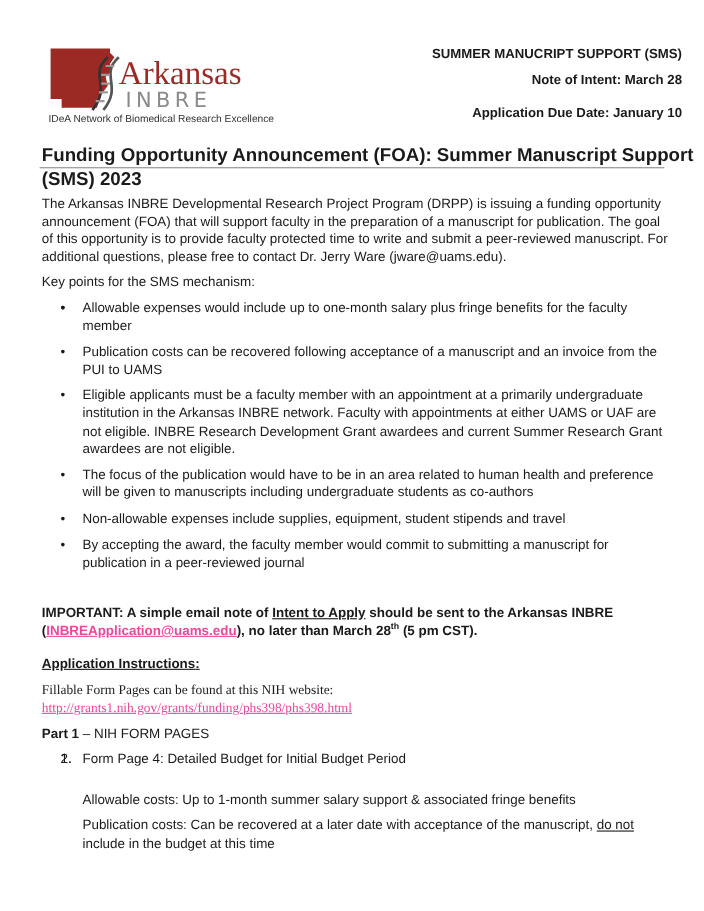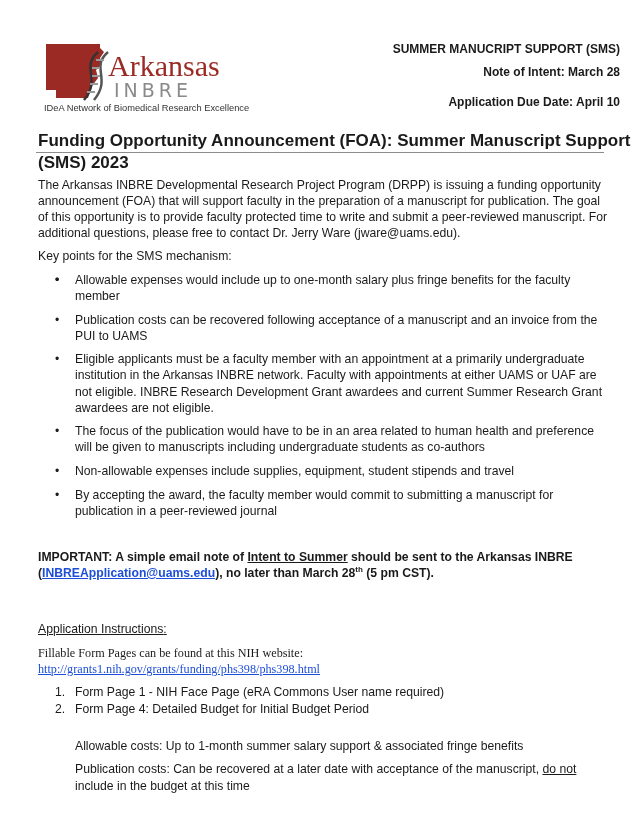--- a/index.html
+++ b/index.html
@@ -16,24 +16,24 @@
   .hdr-line2 { margin-bottom: 14px; }
   .foa-title { position: absolute; left: 38px; top: 130px; font-weight: bold; font-size: 17px; }
   .rule { position: absolute; left: 36px; top: 152px; width: 568px; height: 1px; background: #8c8c8c; }
   .body { position: absolute; left: 38px; top: 177px; width: 570px; }
   p { margin: 0; }
   .intro { margin-bottom: 7px; }
   ul.points { list-style: none; margin: 7px 0 0 0; padding: 0; }
   ul.points li { position: relative; padding-left: 37px; margin-bottom: 7.5px; }
   ul.points li .bullet { position: absolute; left: 17px; top: 0; }
   .important { margin-top: 30px; font-weight: bold; }
-  a.link { color: #1d4ed8; text-decoration: underline; }
+  a.link { color: #ec4899; text-decoration: underline; }
   .u { text-decoration: underline; }
   sup { font-size: 8px; line-height: 0; }
-  .app-instr { margin-top: 40px; font-weight: normal; text-decoration: underline; }
+  .app-instr { margin-top: 14px; font-weight: bold; text-decoration: underline; }
   .app-instr .colon { text-decoration: none; display: inline; }
   .fillable { margin-top: 8px; font-family: Liberation Serif, serif; }
   .part1 { margin-top: 8px; }
   ol.forms { list-style: none; margin: 7px 0 0 0; padding: 0; }
   ol.forms li { position: relative; padding-left: 37px; margin-bottom: 1px; }
   ol.forms li .num { position: absolute; left: 17px; top: 0; }
   .sub { padding-left: 37px; margin-top: 21px; }
   .sub2 { padding-left: 37px; margin-top: 7px; }
 </style>
 </head>
@@ -53,47 +53,48 @@
     </g>
     <text x="68" y="36" font-family="Liberation Serif, serif" font-size="30" fill="#9b2a24">Arkansas</text>
     <text x="74" y="57" font-family="DejaVu Sans, sans-serif" font-size="19" letter-spacing="4" fill="#8a8a8a">INBRE</text>
     <text x="4" y="71" font-family="Liberation Sans, sans-serif" font-size="9.3" fill="#333">IDeA Network of Biomedical Research Excellence</text>
   </svg>
 </div>
 
 <div class="hdr-right">
   <div class="hdr-line1">SUMMER MANUCRIPT SUPPORT (SMS)</div>
   <div class="hdr-line2">Note of Intent: March 28</div>
-  <div>Application Due Date:  April 10</div>
+  <div>Application Due Date:  January 10</div>
 </div>
 
 <div class="foa-title">Funding Opportunity Announcement (FOA):  Summer Manuscript Support (SMS) 2023</div>
 <div class="rule"></div>
 
 <div class="body">
   <p class="intro">The Arkansas INBRE Developmental Research Project Program (DRPP) is issuing a funding opportunity announcement (FOA) that will support faculty in the preparation of a manuscript for publication. The goal of this opportunity is to provide faculty protected time to write and submit a peer-reviewed manuscript.  For additional questions, please free to contact Dr. Jerry Ware (jware@uams.edu).</p>
   <p>Key points for the SMS mechanism:</p>
   <ul class="points">
     <li><span class="bullet">•</span></li>
     <li><span class="bullet">•</span><span>Allowable expenses would include up to one-month salary plus fringe benefits for the faculty member</span></li>
     <li><span class="bullet">•</span><span>Publication costs can be recovered following acceptance of a manuscript and an invoice from the PUI to UAMS</span></li>
     <li><span class="bullet">•</span><span>Eligible applicants must be a faculty member with an appointment at a primarily undergraduate institution in the Arkansas INBRE network.  Faculty with appointments at either UAMS or UAF are not eligible.  INBRE Research Development Grant awardees and current Summer Research Grant awardees are not eligible.</span></li>
     <li><span class="bullet">•</span><span>The focus of the publication would have to be in an area related to human health and preference will be given to manuscripts including undergraduate students as co-authors</span></li>
     <li><span class="bullet">•</span><span>Non-allowable expenses include supplies, equipment, student stipends and travel</span></li>
     <li><span class="bullet">•</span><span>By accepting the award, the faculty member would commit to submitting a manuscript for publication in a peer-reviewed journal</span></li>
   </ul>
 
-  <p class="important"><span>IMPORTANT:  A simple email note of </span><span class="u">Intent to Summer</span><span> should be sent to the Arkansas INBRE (</span><a class="link" href="#">INBREApplication@uams.edu</a><span>), no later than March 28</span><sup>th</sup><span> (5 pm CST).</span></p>
+  <p class="important"><span>IMPORTANT:  A simple email note of </span><span class="u">Intent to Apply</span><span> should be sent to the Arkansas INBRE (</span><a class="link" href="#">INBREApplication@uams.edu</a><span>), no later than March 28</span><sup>th</sup><span> (5 pm CST).</span></p>
 
   <p class="app-instr"><span>Application Instructions</span><span class="colon">:</span></p>
 
   <p class="fillable"><span>Fillable Form Pages can be found at this NIH website:</span><br><a class="link" href="#">http://grants1.nih.gov/grants/funding/phs398/phs398.html</a></p>
 
+  <p class="part1"><b>Part 1</b><span> – NIH FORM PAGES</span></p>
 
   <ol class="forms">
-    <li><span class="num">1.</span><span>Form Page 1 - NIH Face Page (eRA Commons User name required)</span></li>
+    <li><span class="num">1.</span></li>
     <li><span class="num">2.</span><span>Form Page 4:  Detailed Budget for Initial Budget Period</span>
       <p class="sub" style="padding-left:0">Allowable costs: Up to 1-month summer salary support &amp; associated fringe benefits</p>
       <p class="sub2" style="padding-left:0"><span>Publication costs: Can be recovered at a later date with acceptance of the manuscript, </span><span class="u">do not</span><span> include in the budget at this time</span></p>
     </li>
 
   </ol>
 </div>
 
 </body></html>

